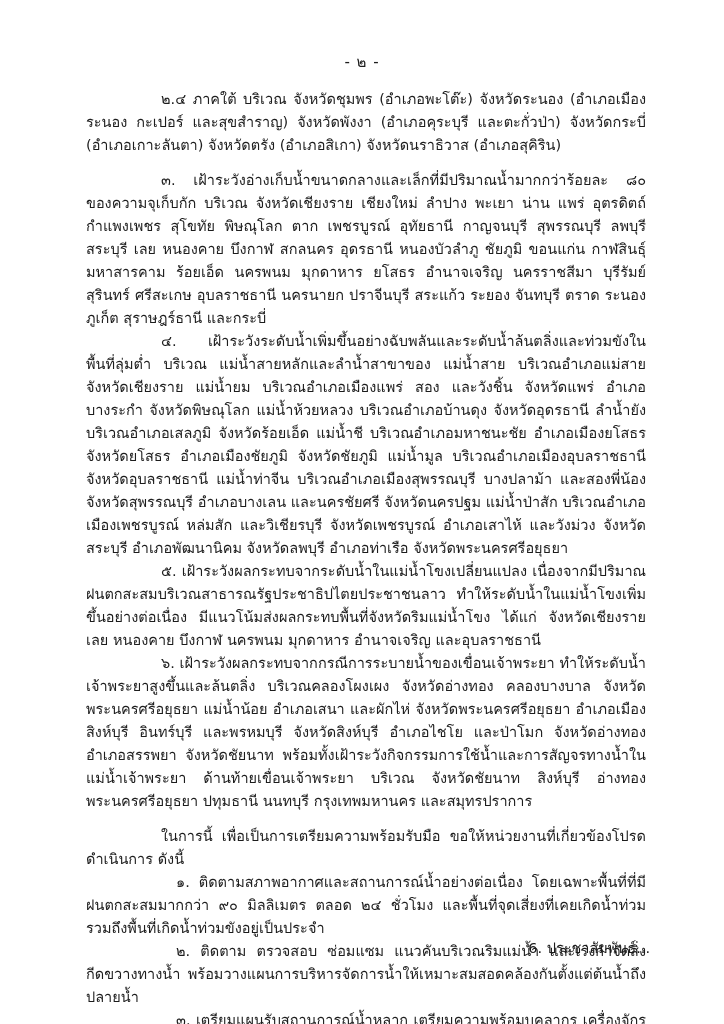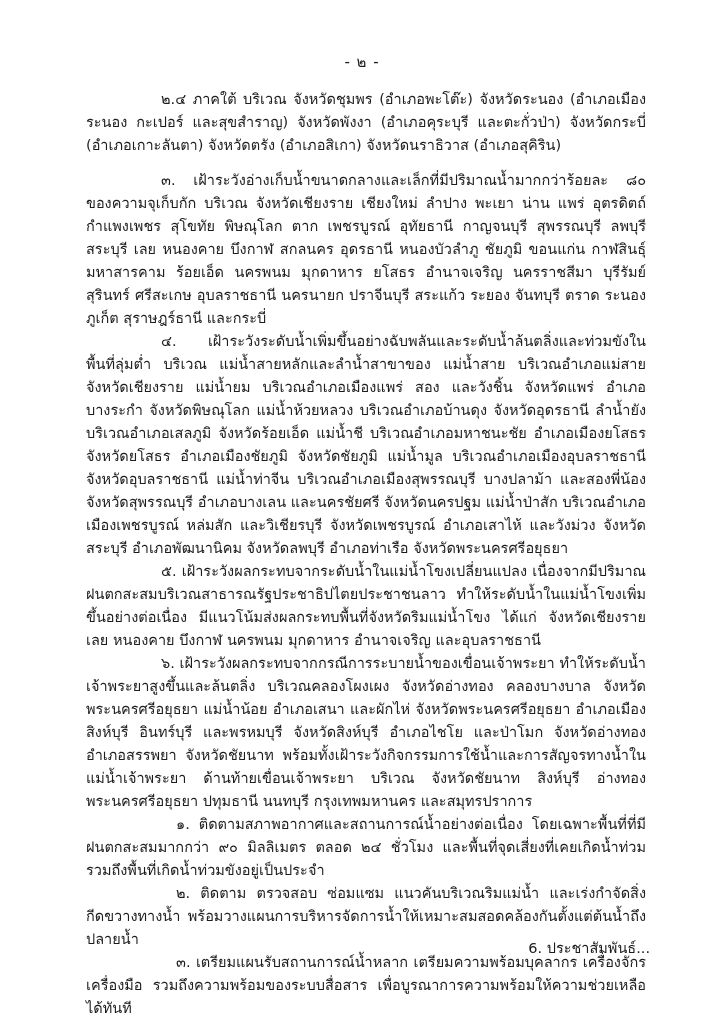--- a/index.html
+++ b/index.html
@@ -51,19 +51,20 @@
 
 <div class="page">
   <div class="page-number">- ๒ -</div>
 
   <div class="content">
       <p><span class="bd">๒.๔ ภาคใต้ </span><span>บริเวณ </span><span class="bd">จังหวัดชุมพร </span><span>(อำเภอพะโต๊ะ) </span><span class="bd">จังหวัดระนอง </span><span>(อำเภอเมืองระนอง กะเปอร์ และสุขสำราญ) </span><span class="bd">จังหวัดพังงา </span><span>(อำเภอคุระบุรี และตะกั่วป่า) </span><span class="bd">จังหวัดกระบี่ </span><span>(อำเภอเกาะลันตา) </span><span class="bd">จังหวัดตรัง </span><span>(อำเภอสิเกา) </span><span class="bd">จังหวัดนราธิวาส </span><span>(อำเภอสุคิริน)</span></p>
       <p class="gap-before"><span class="bd">๓. เฝ้าระวังอ่างเก็บน้ำขนาดกลางและเล็กที่มีปริมาณน้ำมากกว่าร้อยละ ๘๐ ของความจุเก็บกัก </span><span>บริเวณ </span><span class="bd">จังหวัดเชียงราย เชียงใหม่ ลำปาง พะเยา น่าน แพร่ อุตรดิตถ์ กำแพงเพชร สุโขทัย พิษณุโลก ตาก เพชรบูรณ์ อุทัยธานี กาญจนบุรี สุพรรณบุรี ลพบุรี สระบุรี เลย หนองคาย บึงกาฬ สกลนคร อุดรธานี หนองบัวลำภู ชัยภูมิ ขอนแก่น กาฬสินธุ์ มหาสารคาม ร้อยเอ็ด นครพนม มุกดาหาร ยโสธร อำนาจเจริญ นครราชสีมา บุรีรัมย์ สุรินทร์ ศรีสะเกษ อุบลราชธานี นครนายก ปราจีนบุรี สระแก้ว ระยอง จันทบุรี ตราด ระนอง ภูเก็ต สุราษฎร์ธานี และกระบี่</span></p>
       <p><span class="bd">๔. เฝ้าระวังระดับน้ำเพิ่มขึ้นอย่างฉับพลันและระดับน้ำล้นตลิ่งและท่วมขังในพื้นที่ลุ่มต่ำ </span><span>บริเวณ แม่น้ำสายหลักและลำน้ำสาขาของ </span><span class="bd">แม่น้ำสาย </span><span>บริเวณอำเภอแม่สาย จังหวัดเชียงราย </span><span class="bd">แม่น้ำยม </span><span>บริเวณอำเภอเมืองแพร่ สอง และวังชิ้น จังหวัดแพร่ อำเภอบางระกำ จังหวัดพิษณุโลก </span><span class="bd">แม่น้ำห้วยหลวง </span><span>บริเวณอำเภอบ้านดุง จังหวัดอุดรธานี </span><span class="bd">ลำน้ำยัง </span><span>บริเวณอำเภอเสลภูมิ จังหวัดร้อยเอ็ด </span><span class="bd">แม่น้ำชี </span><span>บริเวณอำเภอมหาชนะชัย อำเภอเมืองยโสธร จังหวัดยโสธร อำเภอเมืองชัยภูมิ จังหวัดชัยภูมิ </span><span class="bd">แม่น้ำมูล </span><span>บริเวณอำเภอเมืองอุบลราชธานี จังหวัดอุบลราชธานี </span><span class="bd">แม่น้ำท่าจีน </span><span>บริเวณอำเภอเมืองสุพรรณบุรี บางปลาม้า และสองพี่น้อง จังหวัดสุพรรณบุรี อำเภอบางเลน และนครชัยศรี จังหวัดนครปฐม </span><span class="bd">แม่น้ำป่าสัก </span><span>บริเวณอำเภอเมืองเพชรบูรณ์ หล่มสัก และวิเชียรบุรี จังหวัดเพชรบูรณ์ อำเภอเสาไห้ และวังม่วง จังหวัดสระบุรี อำเภอพัฒนานิคม จังหวัดลพบุรี อำเภอท่าเรือ จังหวัดพระนครศรีอยุธยา</span></p>
       <p><span class="bd">๕. เฝ้าระวังผลกระทบจากระดับน้ำในแม่น้ำโขงเปลี่ยนแปลง </span><span>เนื่องจากมีปริมาณฝนตกสะสมบริเวณสาธารณรัฐประชาธิปไตยประชาชนลาว ทำให้ระดับน้ำในแม่น้ำโขงเพิ่มขึ้นอย่างต่อเนื่อง มีแนวโน้มส่งผลกระทบพื้นที่จังหวัดริมแม่น้ำโขง ได้แก่ </span><span class="bd">จังหวัดเชียงราย เลย หนองคาย บึงกาฬ นครพนม มุกดาหาร อำนาจเจริญ และอุบลราชธานี</span></p>
       <p><span class="bd">๖. เฝ้าระวังผลกระทบจากกรณีการระบายน้ำของเขื่อนเจ้าพระยา ทำให้ระดับน้ำเจ้าพระยาสูงขึ้นและล้นตลิ่ง </span><span>บริเวณคลองโผงเผง จังหวัดอ่างทอง คลองบางบาล จังหวัดพระนครศรีอยุธยา แม่น้ำน้อย อำเภอเสนา และผักไห่ จังหวัดพระนครศรีอยุธยา อำเภอเมืองสิงห์บุรี อินทร์บุรี และพรหมบุรี จังหวัดสิงห์บุรี อำเภอไชโย และป่าโมก จังหวัดอ่างทอง อำเภอสรรพยา จังหวัดชัยนาท </span><span class="bd">พร้อมทั้งเฝ้าระวังกิจกรรมการใช้น้ำและการสัญจรทางน้ำในแม่น้ำเจ้าพระยา ด้านท้ายเขื่อนเจ้าพระยา </span><span>บริเวณ จังหวัดชัยนาท สิงห์บุรี อ่างทอง พระนครศรีอยุธยา ปทุมธานี นนทบุรี กรุงเทพมหานคร และสมุทรปราการ</span></p>
+      <p class="gap-before"><span>ในการนี้ เพื่อเป็นการเตรียมความพร้อมรับมือ ขอให้หน่วยงานที่เกี่ยวข้องโปรดดำเนินการ ดังนี้</span></p>
       <p class="item-indent"><span>๑. ติดตามสภาพอากาศและสถานการณ์น้ำอย่างต่อเนื่อง โดยเฉพาะพื้นที่ที่มีฝนตกสะสมมากกว่า ๙๐ มิลลิเมตร ตลอด ๒๔ ชั่วโมง และพื้นที่จุดเสี่ยงที่เคยเกิดน้ำท่วม รวมถึงพื้นที่เกิดน้ำท่วมขังอยู่เป็นประจำ</span></p>
       <p class="item-indent"><span>๒. ติดตาม ตรวจสอบ ซ่อมแซม แนวคันบริเวณริมแม่น้ำ และเร่งกำจัดสิ่งกีดขวางทางน้ำ พร้อมวางแผนการบริหารจัดการน้ำให้เหมาะสมสอดคล้องกันตั้งแต่ต้นน้ำถึงปลายน้ำ</span></p>
       <p class="item-indent"><span>๓. เตรียมแผนรับสถานการณ์น้ำหลาก เตรียมความพร้อมบุคลากร เครื่องจักรเครื่องมือ รวมถึงความพร้อมของระบบสื่อสาร เพื่อบูรณาการความพร้อมให้ความช่วยเหลือได้ทันที</span></p>
     </div>
 
   <div class="catchword">6. ประชาสัมพันธ์...</div>
 </div>
 
 </body></html>

